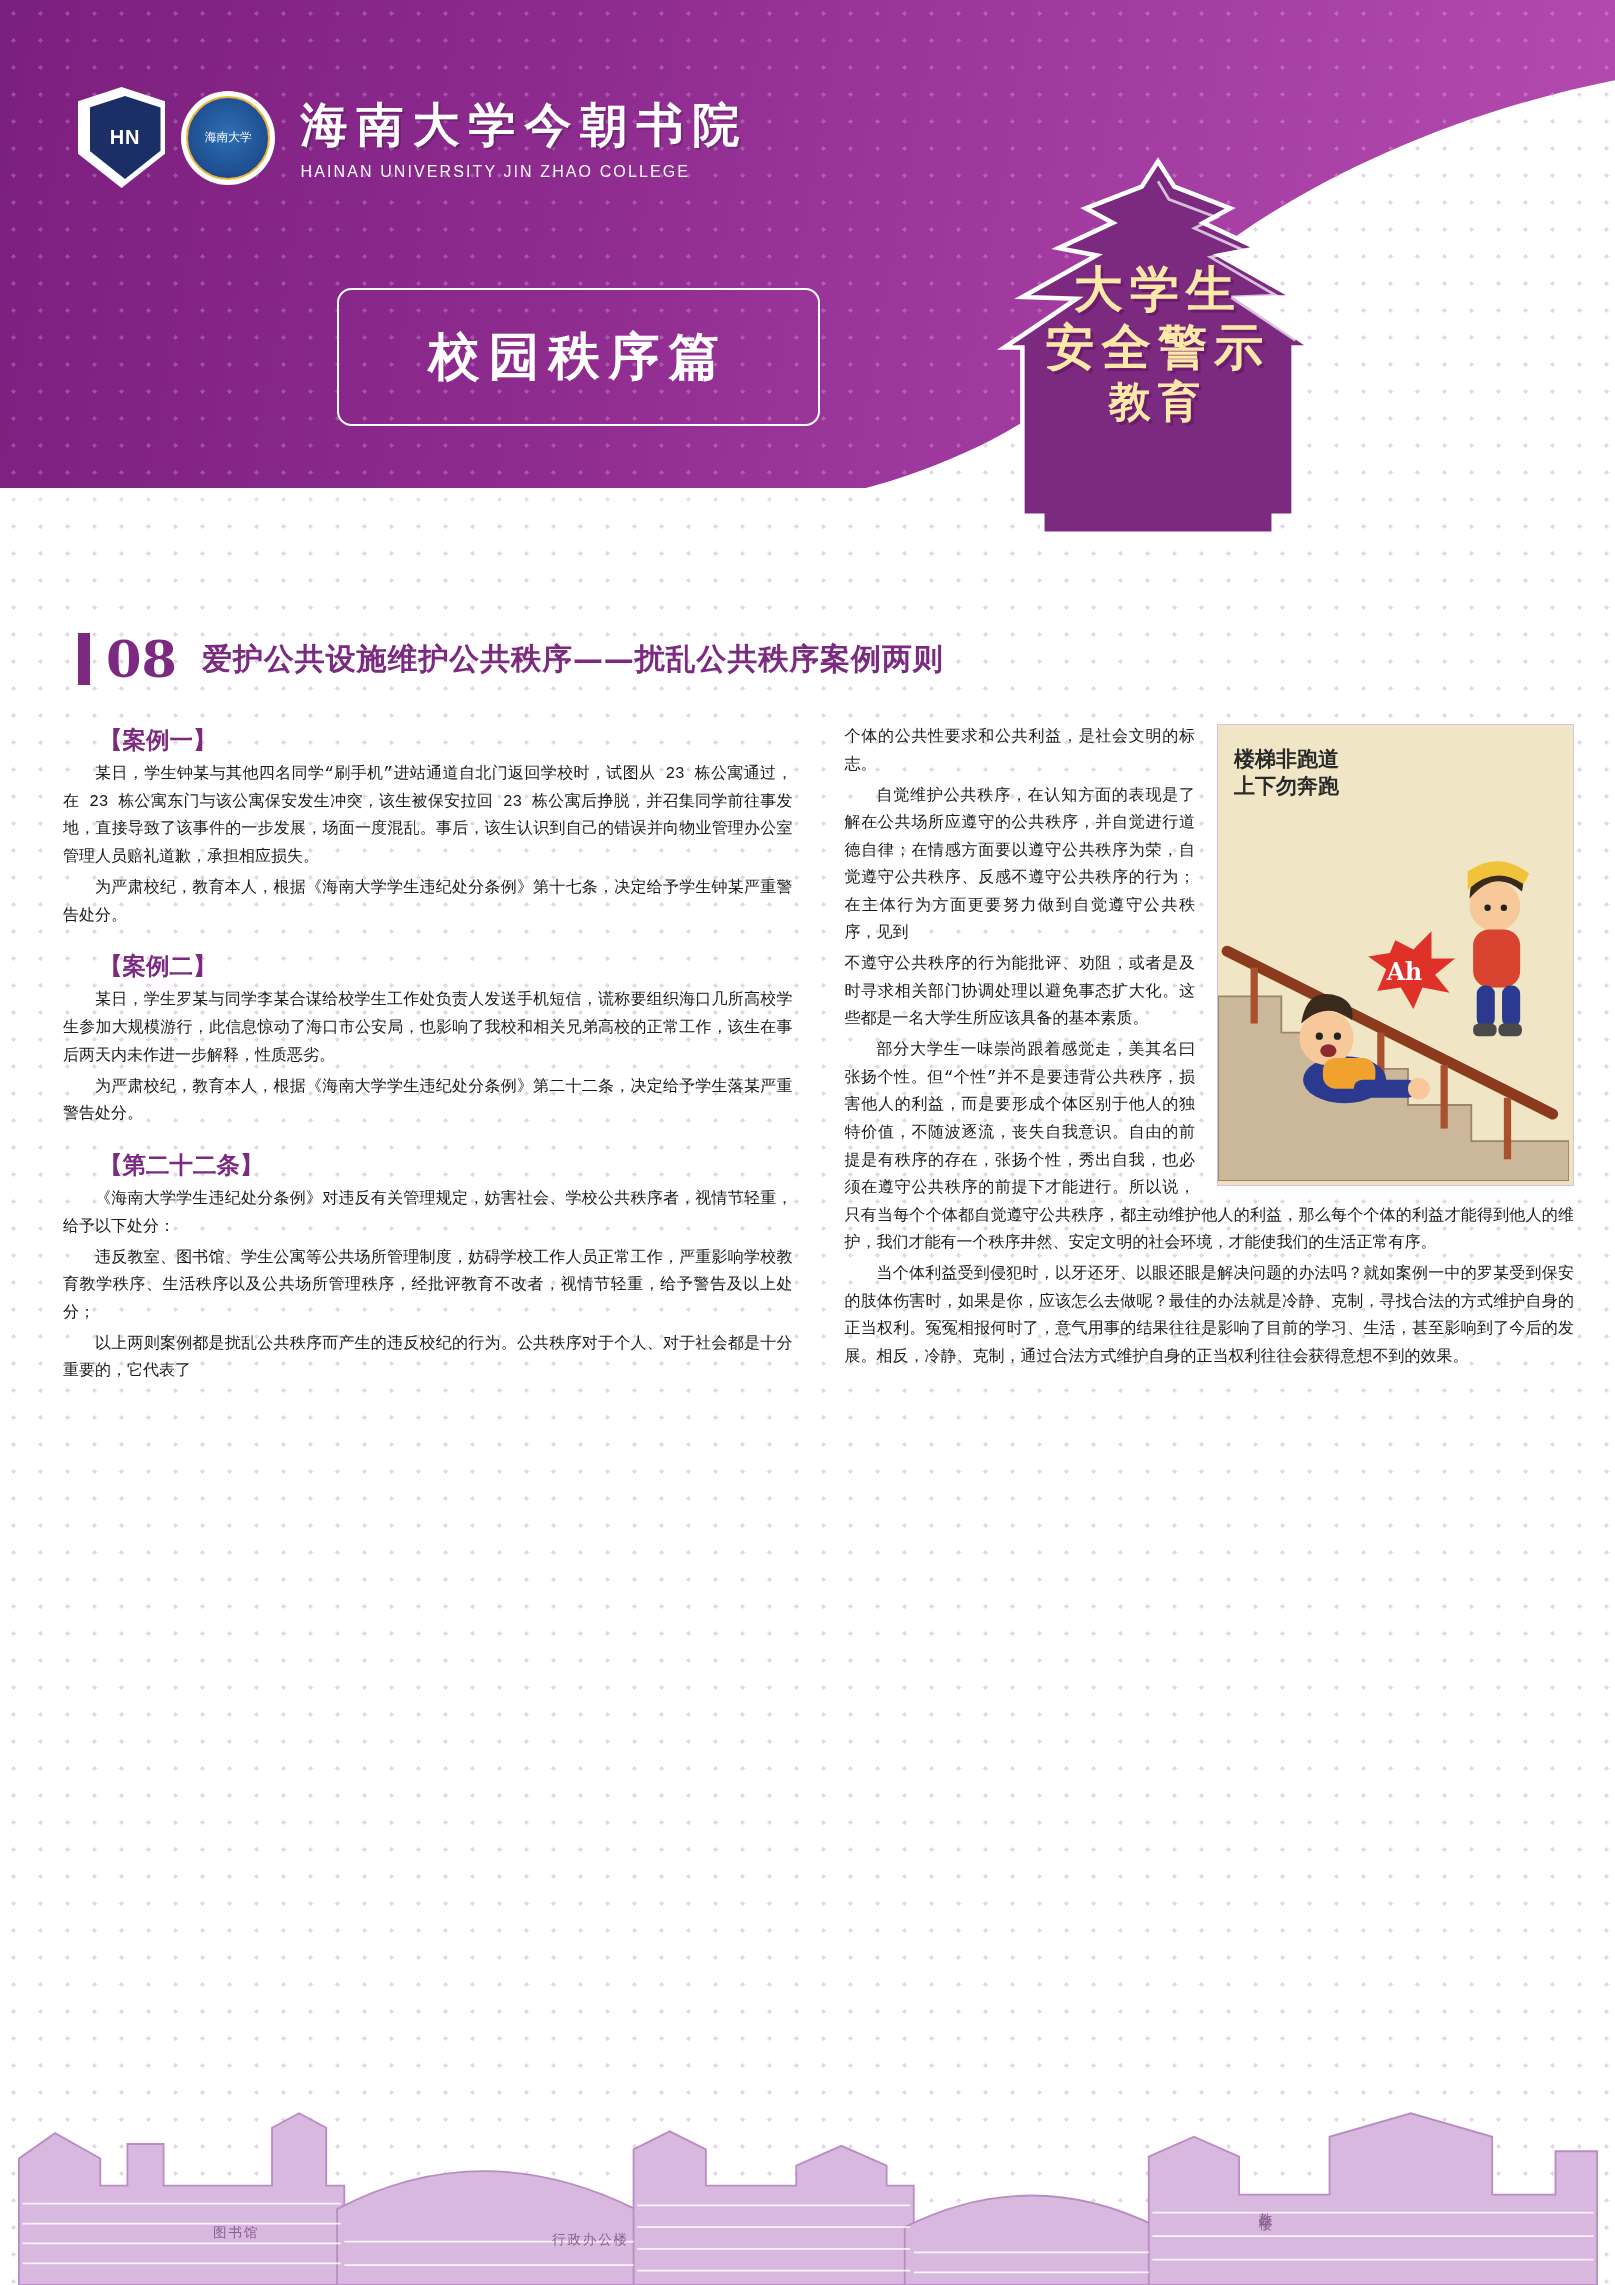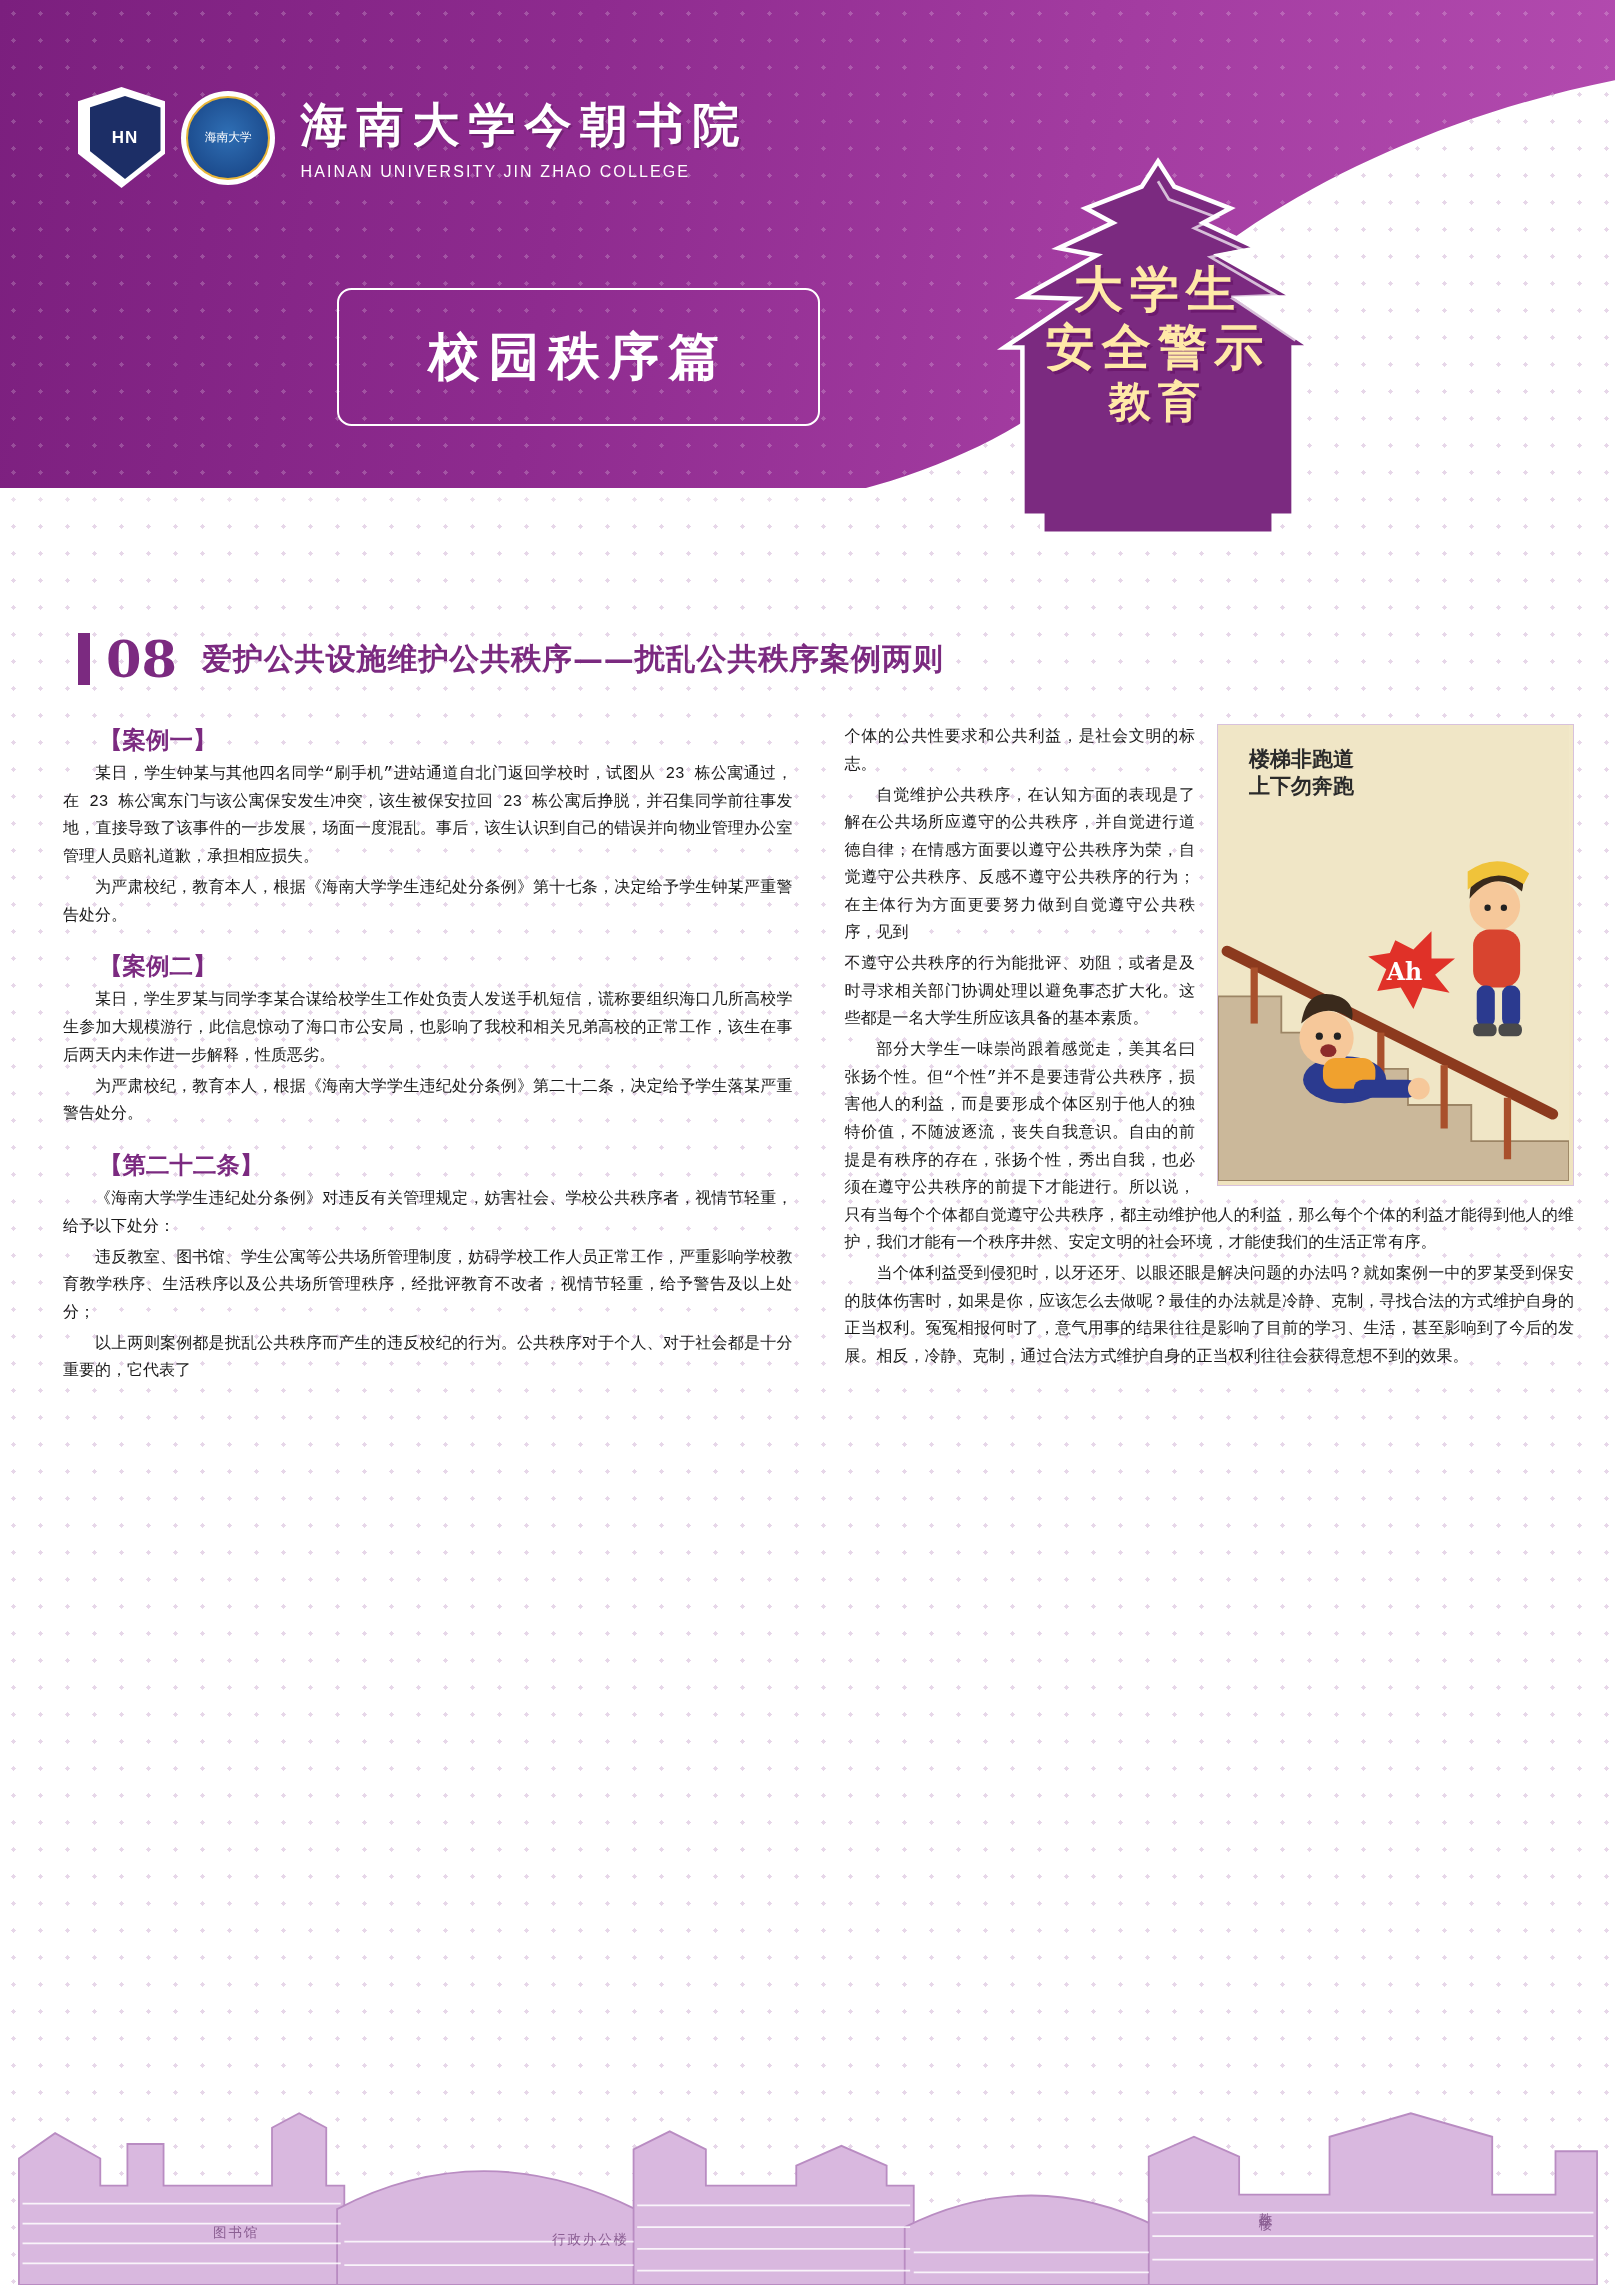--- a/index.html
+++ b/index.html
@@ -65,21 +65,21 @@
     background: #fff;
     clip-path: polygon(50% 0%, 100% 14%, 100% 66%, 50% 100%, 0% 66%, 0% 14%);
     position: relative;
     display: flex; align-items: center; justify-content: center;
   }
   .shield-inner {
     width: 71px; height: 83px;
     background: #1c2e66;
     clip-path: polygon(50% 0%, 100% 14%, 100% 66%, 50% 100%, 0% 66%, 0% 14%);
     display: flex; align-items: center; justify-content: center;
-    color: #fff; font-size: 17px; font-weight: bold; letter-spacing: 0.9px; margin-left: 7px;
+    color: #fff; font-size: 20px; font-weight: bold; letter-spacing: 0.9px; margin-left: 7px;
   }
   .round-logo {
     width: 94px; height: 94px;
     border-radius: 50%;
     background: #fff;
     display: flex; align-items: center; justify-content: center;
     position: relative;
   }
   .round-logo-inner {
     width: 80px; height: 80px; border-radius: 50%;
@@ -221,21 +221,21 @@
     height: 460px;
     float: right;
     margin: 0 0 14.5px 22px;
     border: 1.8px solid #d8c2dc;
     background: linear-gradient(#f2e9c9, #efe3bf);
     position: relative;
     overflow: hidden;
   }
   .illus .cap {
     position: absolute;
-    top: 20px; left: 31px;
+    top: 20px; left: 16px;
     font-family: "DejaVu Serif", serif;
     font-size: 21px;
     font-weight: bold;
     color: #2a2a2a;
     line-height: 1.3;
   }
 
   
   .footer {
     position: absolute;

